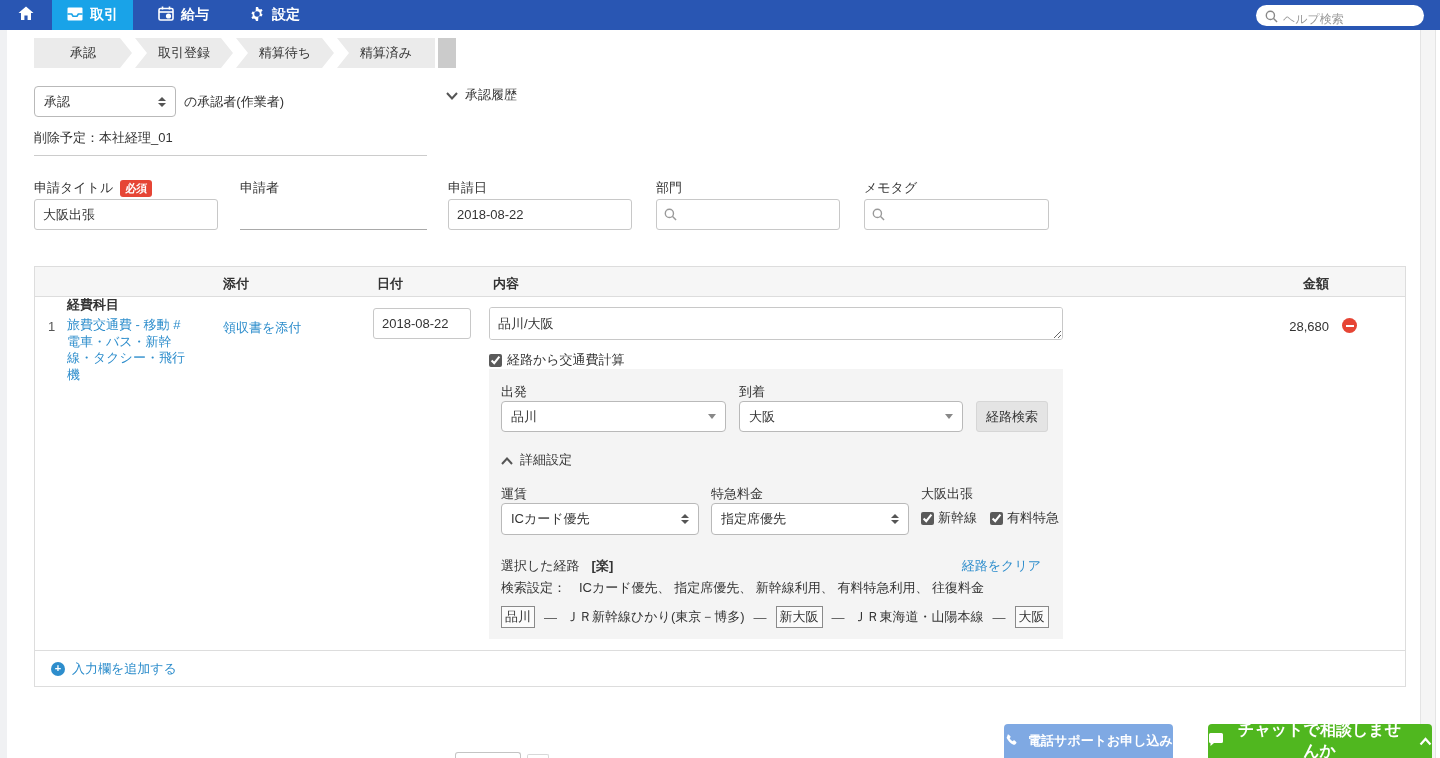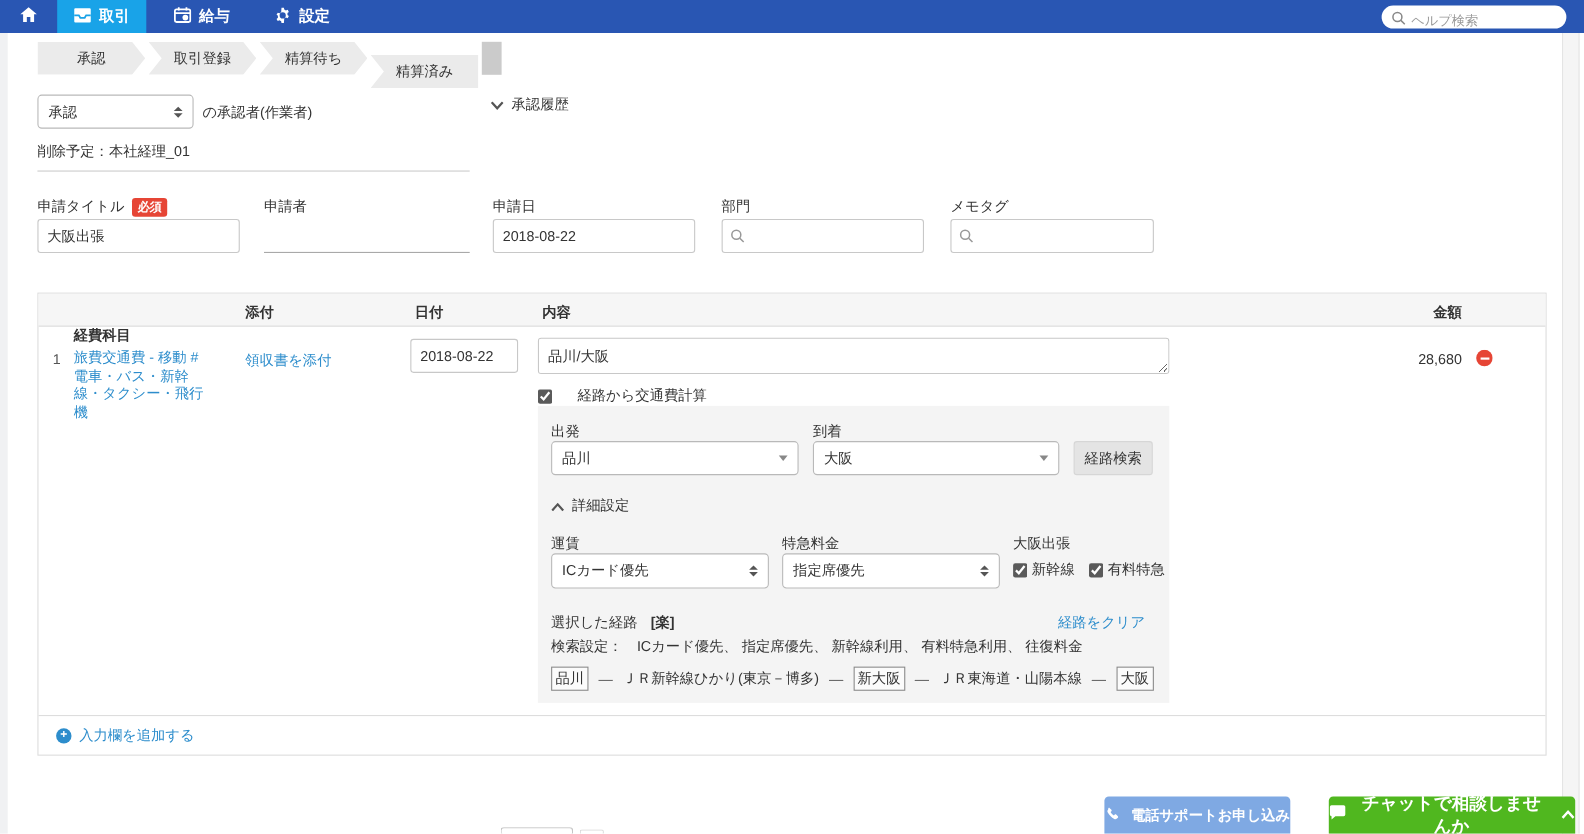--- a/index.html
+++ b/index.html
@@ -37,21 +37,21 @@
   .scrollbar { position:absolute; left:1420px; top:30px; width:16px; height:728px;
     background:#f5f5f5; border-left:1px solid #e4e4e4; border-right:1px solid #e4e4e4; }
   
   .stepper { position:absolute; left:34px; top:38px; display:flex; height:30px; }
   .step {
     width:98px; height:30px; background:#ebebeb; color:#333;
     text-align:center; line-height:30px; font-size:13px; margin-right:3px; cursor:pointer;
   }
   .step.first { clip-path: polygon(0 0, calc(100% - 12px) 0, 100% 50%, calc(100% - 12px) 100%, 0 100%); }
   .step.mid   { clip-path: polygon(0 0, calc(100% - 12px) 0, 100% 50%, calc(100% - 12px) 100%, 0 100%, 12px 50%); }
-  .step.last  { clip-path: polygon(0 0, 100% 0, 100% 100%, 0 100%, 12px 50%); margin-top: 12px; }
+  .step.last  { clip-path: polygon(0 0, 100% 0, 100% 100%, 0 100%, 12px 50%); }
   .step-end { width:18px; height:30px; background:#cbcbcb; }
   
   .fake-select {
     background:#fff; border:1px solid #b9b9b9; border-radius:4px;
     display:flex; align-items:center; justify-content:space-between;
     padding:0 9px; font-size:13px; cursor:pointer;
   }
   .dual-caret { display:flex; flex-direction:column; gap:2px; }
   .caret-up   { width:0; height:0; border-left:4px solid transparent; border-right:4px solid transparent; border-bottom:4px solid #555; }
   .caret-down { width:0; height:0; border-left:4px solid transparent; border-right:4px solid transparent; border-top:4px solid #555; }
@@ -91,21 +91,21 @@
     position:absolute; left:454px; top:10px; width:574px; height:33px;
     border:1px solid #c8c8c8; border-radius:3px; padding:7px 8px; font-size:13px;
     font-family:inherit; color:#333; resize:both; outline:none; background:#fff;
   }
   .row-amt { position:absolute; right:76px; top:22px; }
   .minus-btn {
     position:absolute; right:48px; top:21px; width:15px; height:15px; border-radius:50%;
     background: var(--red,#e64535); cursor:pointer;
   }
   .minus-btn::after { content:""; position:absolute; left:3.5px; top:6.5px; width:8px; height:2px; background:#fff; }
-  .chk-row { position:absolute; display:flex; align-items:center; gap:23px; font-size:13px; }
+  .chk-row { position:absolute; display:flex; align-items:center; gap:5px; font-size:13px; }
   .calc-chk { left:454px; top:54px; }
   input[type="checkbox"] { width:13px; height:13px; accent-color:#5a5a5a; cursor:pointer; }
   
   .route-panel { position:absolute; left:454px; top:72px; width:574px; height:270px; background: var(--panel,#f4f4f4); }
   .rp-label { position:absolute; font-size:13px; }
   .rp-select { position:absolute; height:31px; background:#fff; }
   .route-search-btn {
     position:absolute; left:487px; top:32px; width:72px; height:31px;
     background:#e4e4e4; border:1px solid #d6d6d6; border-radius:3px;
     font-size:13px; color:#333; display:flex; align-items:center; justify-content:center; cursor:pointer;

